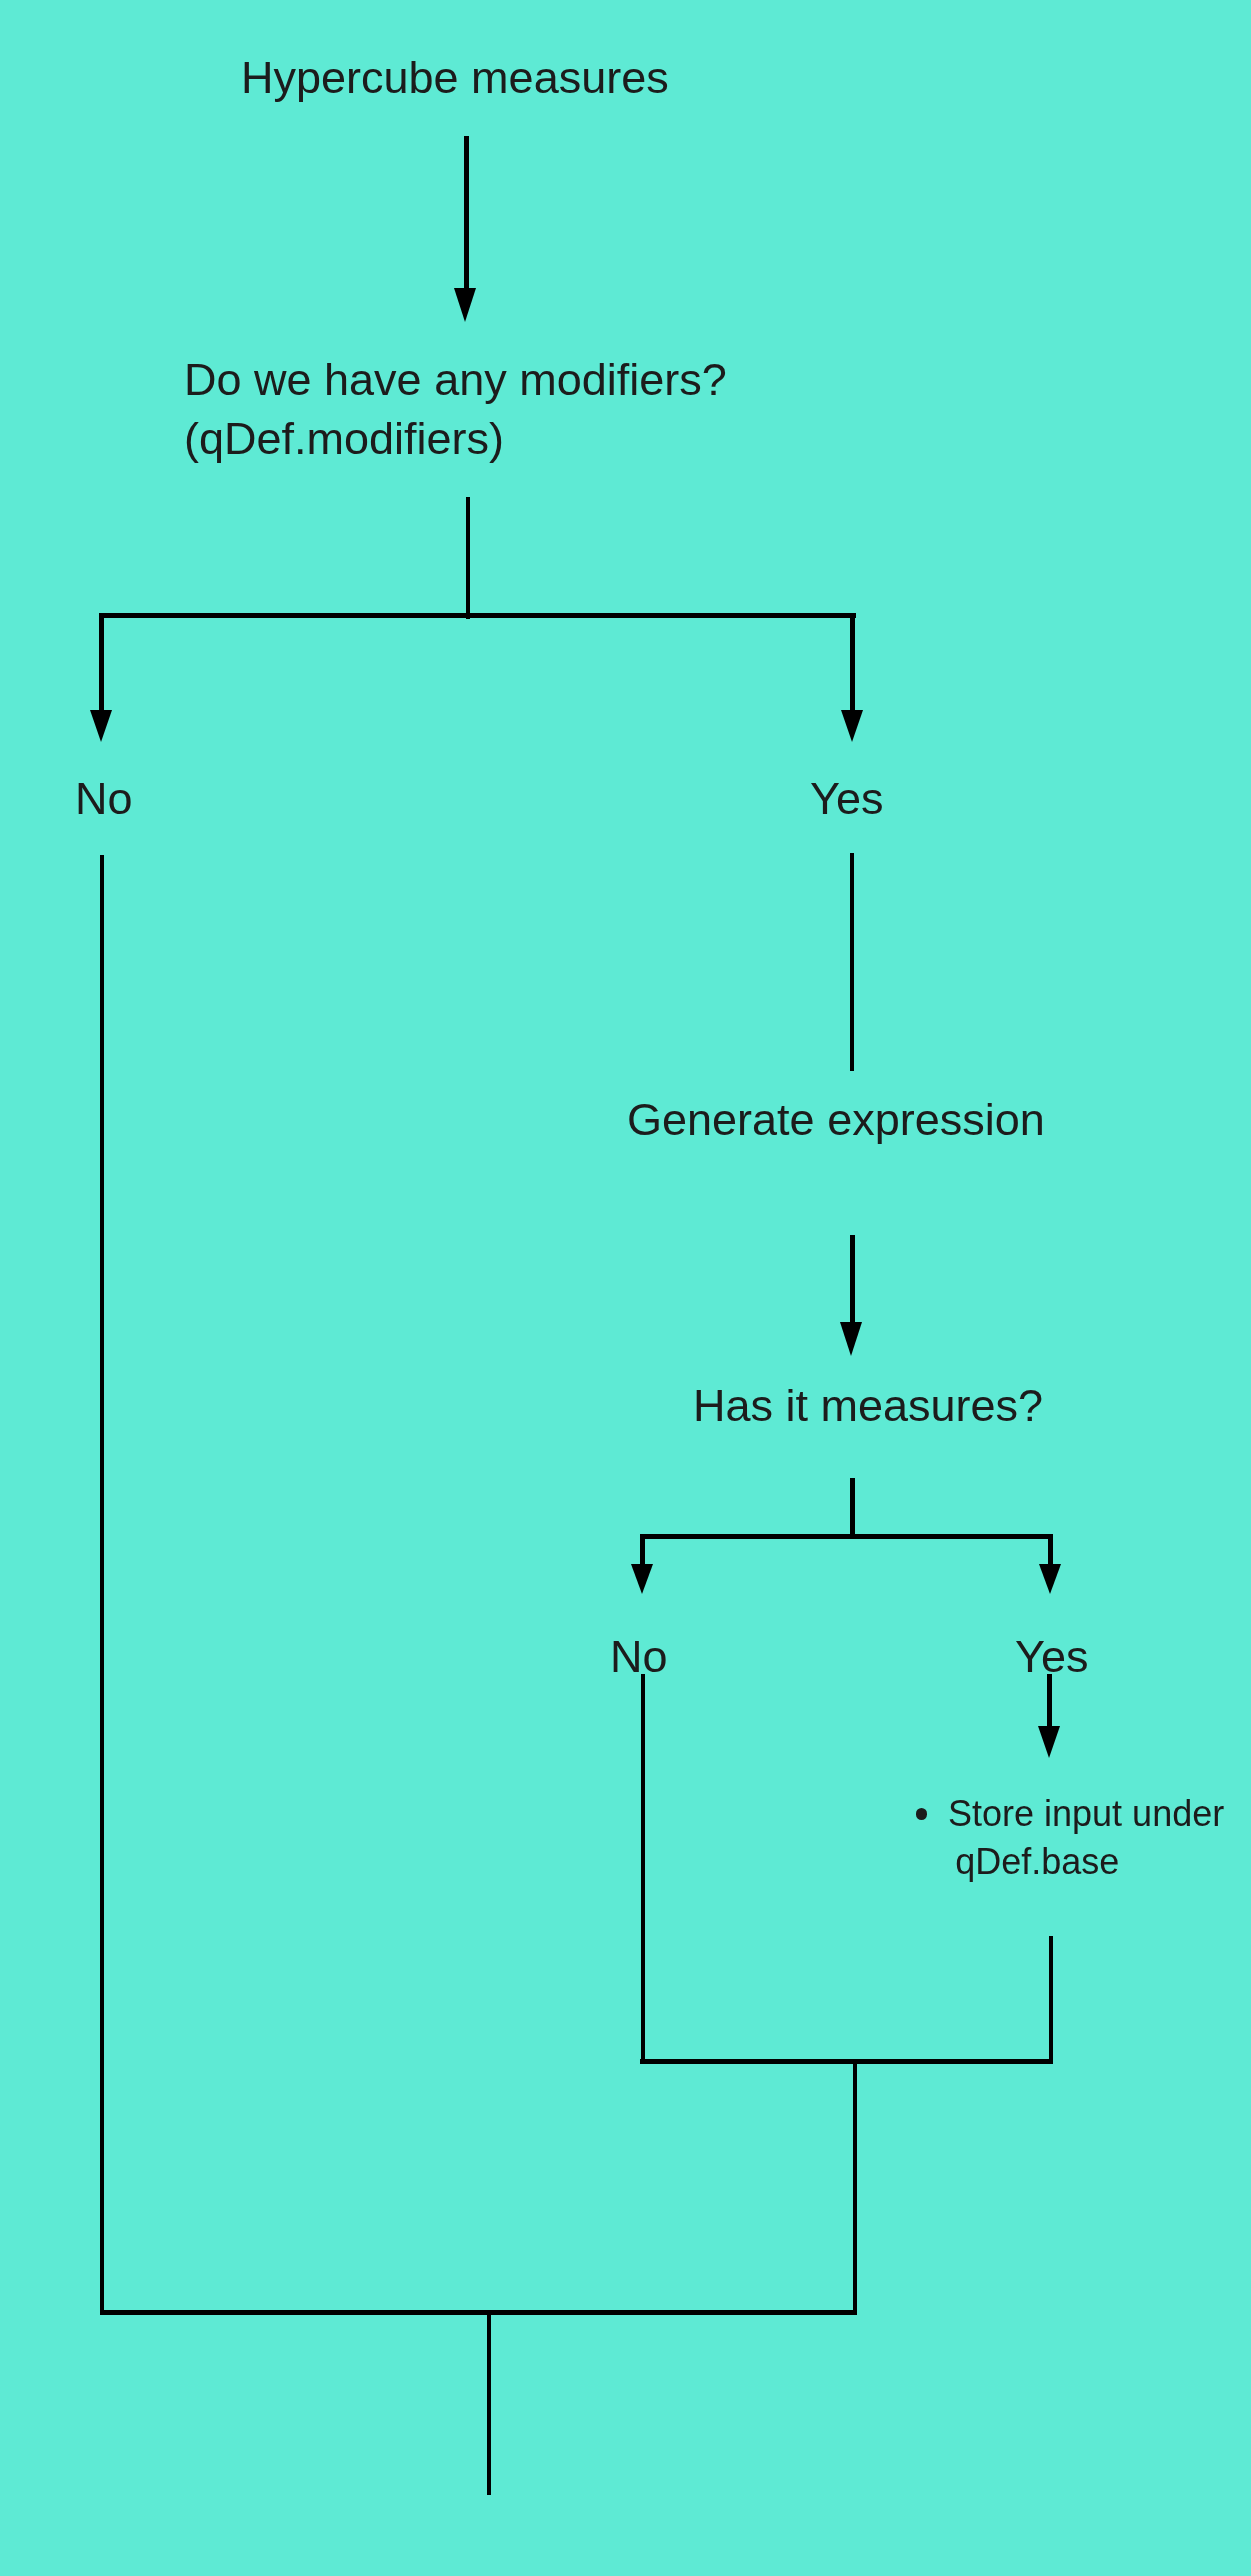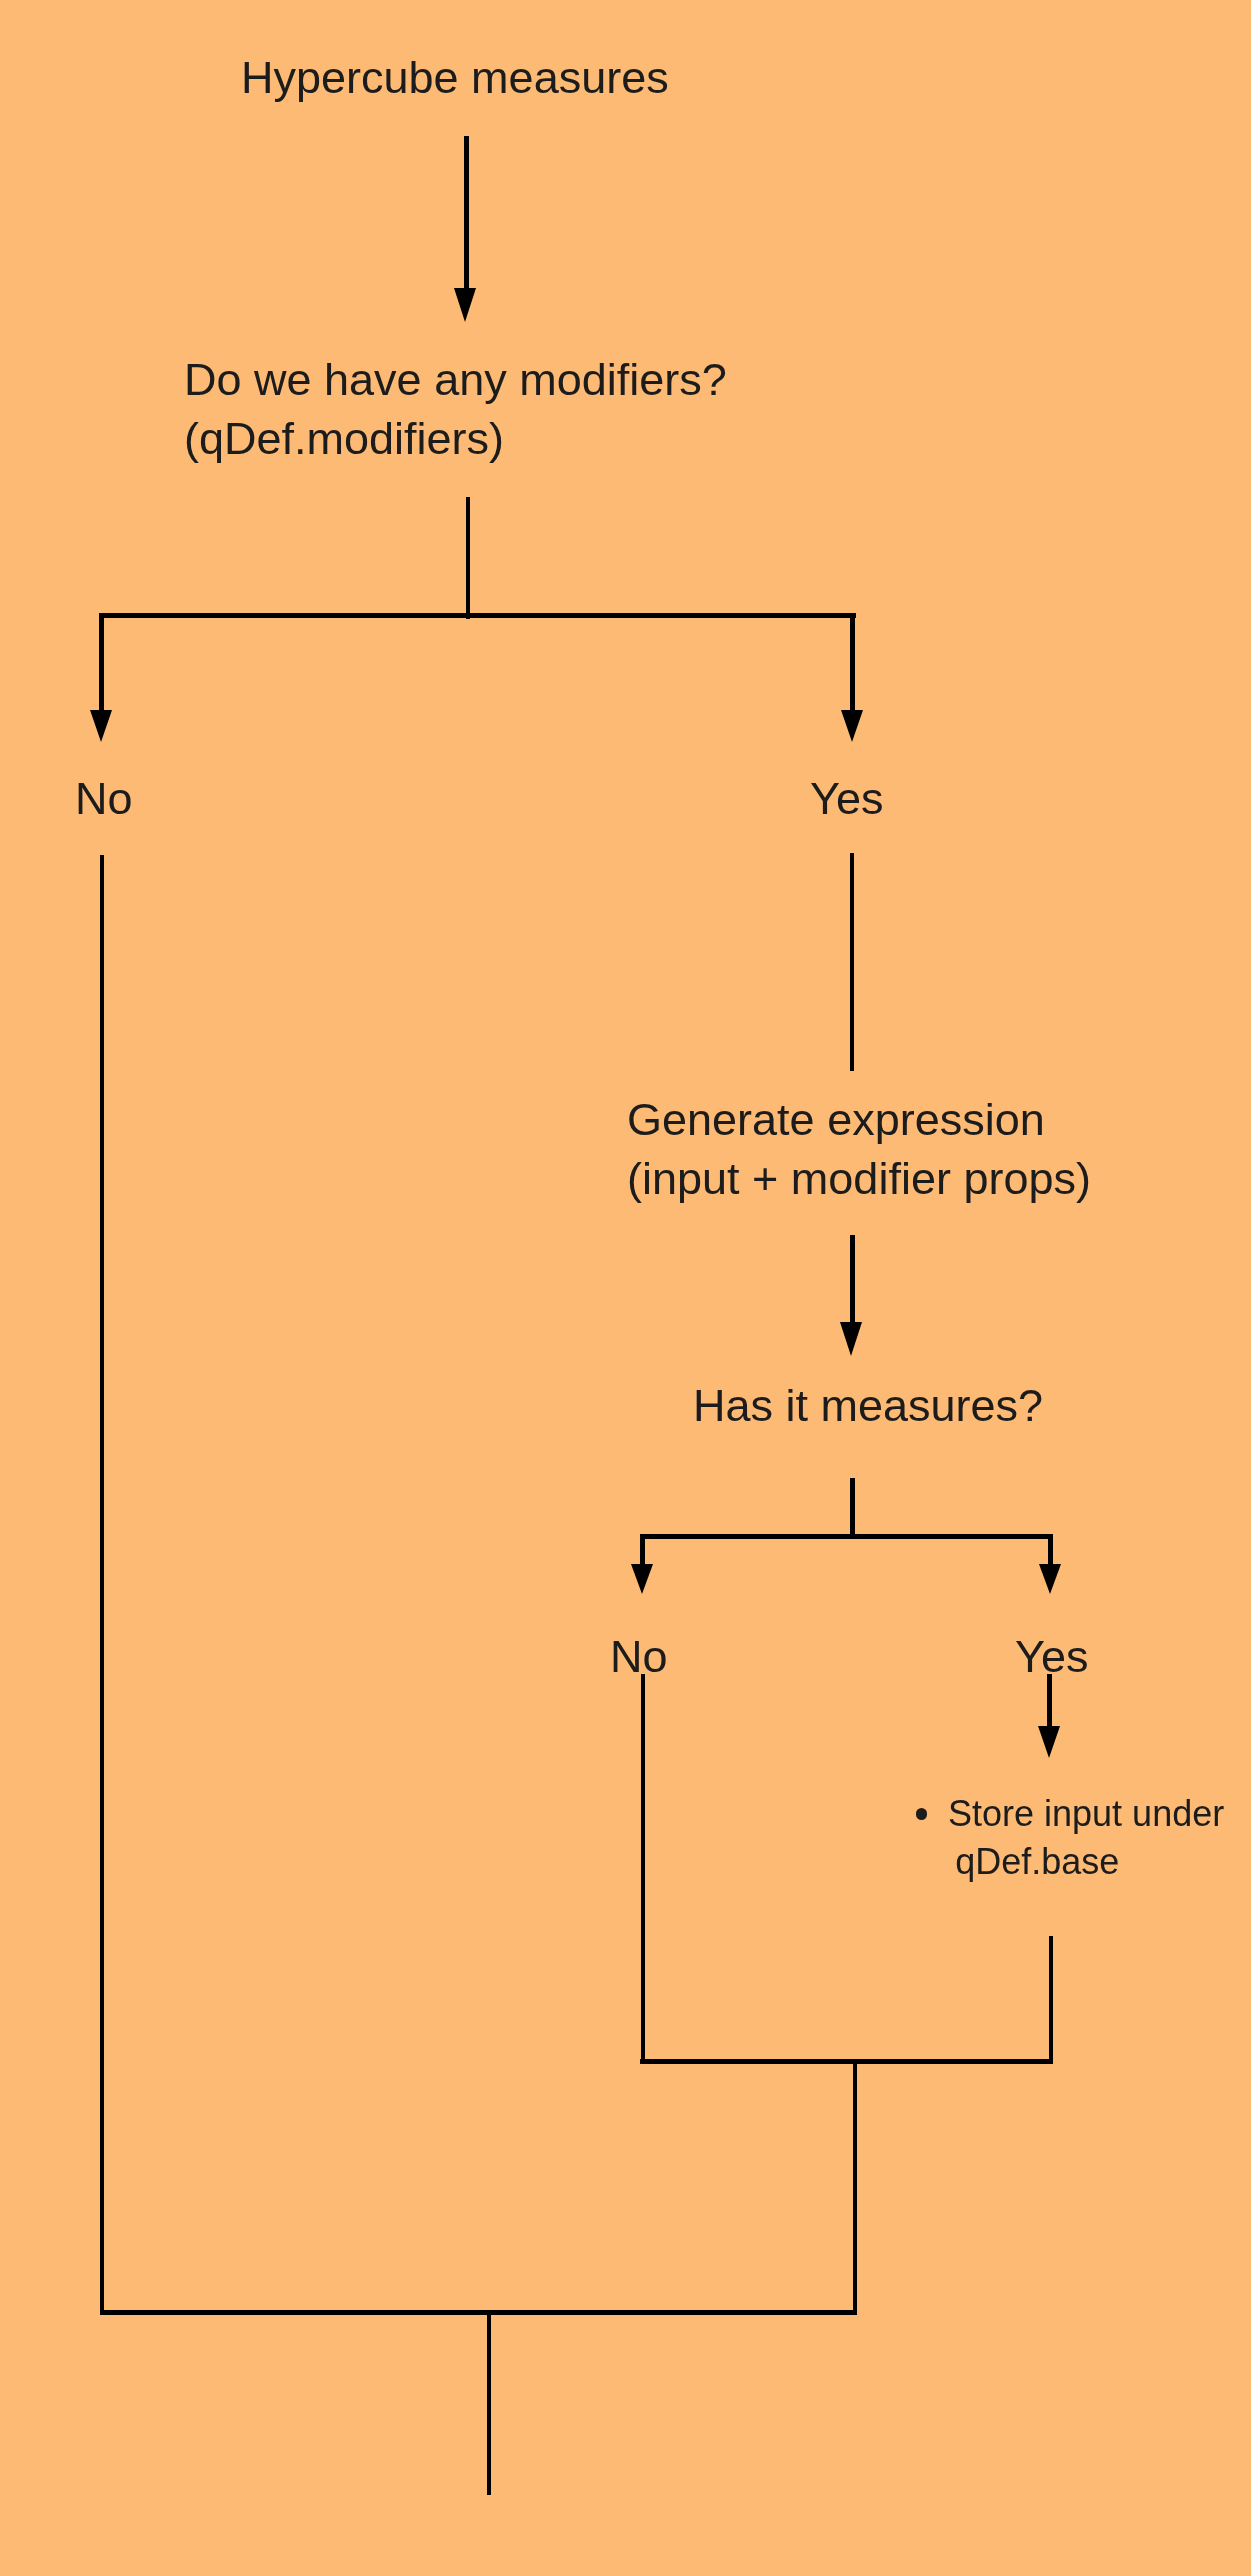--- a/index.html
+++ b/index.html
@@ -4,21 +4,21 @@
 <style>
   html, body {
     margin: 0;
     padding: 0;
     background: #ffffff;
   }
   .canvas {
     position: relative;
     width: 1252px;
     height: 2576px;
-    background: #fdba74;
+    background: #5eead4;
     font-family: "Liberation Sans", "DejaVu Sans", sans-serif;
     color: #1c1c1c;
     overflow: hidden;
   }
   .label {
     position: absolute;
     font-size: 45px;
     line-height: 59px;
     color: #1c1c1c;
     white-space: nowrap;
@@ -100,21 +100,20 @@
 
   <div class="label" style="left:75px; top:769px;">No</div>
   <div class="label" style="left:810px; top:769px;">Yes</div>
 
   <div class="vline" style="left:100px; top:855px; height:1459px;"></div>
 
   <div class="vline" style="left:850px; top:853px; height:218px;"></div>
 
   <div class="label" style="left:607px; top:1090px;margin-left:20px;">
     <span class="row">Generate expression</span>
-    <span class="row">(input + modifier props)</span>
   </div>
 
   <div class="vline thick" style="left:850px; top:1235px; height:88px;"></div>
   <div class="arrowhead" style="left:840px; top:1322px; border-top-width:34px;"></div>
 
   <div class="label" style="left:693px; top:1376px;">Has it measures?</div>
 
   <div class="vline thick" style="left:850px; top:1478px; height:61px;"></div>
   <div class="hline" style="left:640px; top:1534px; width:413px;"></div>
 

